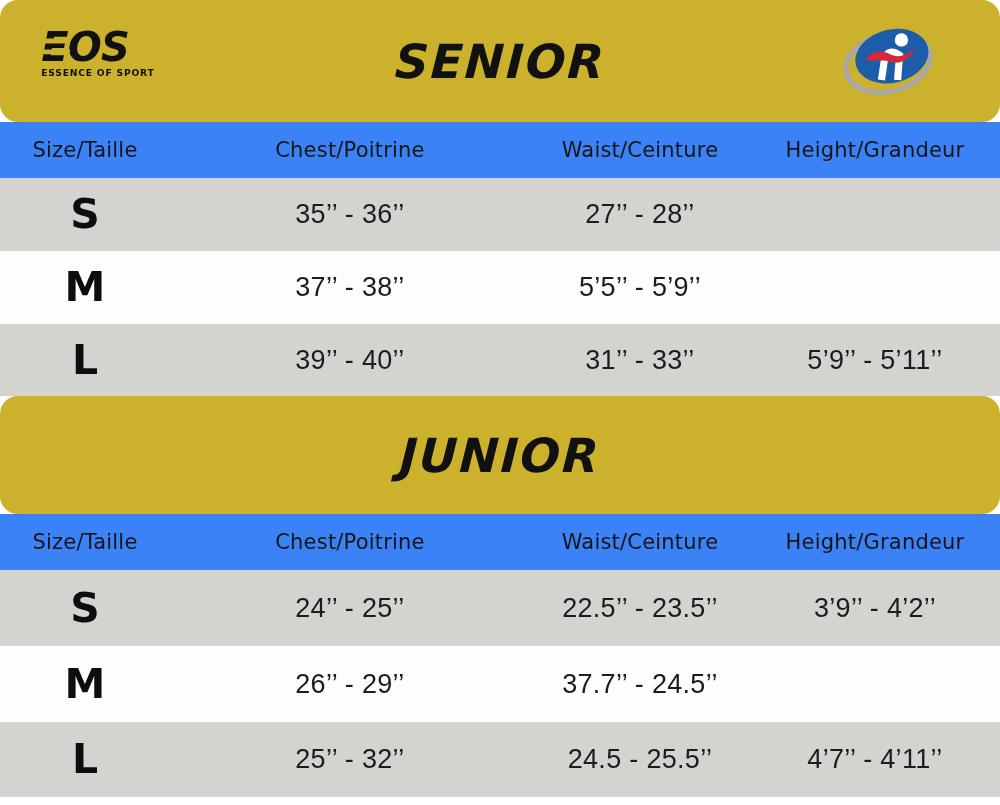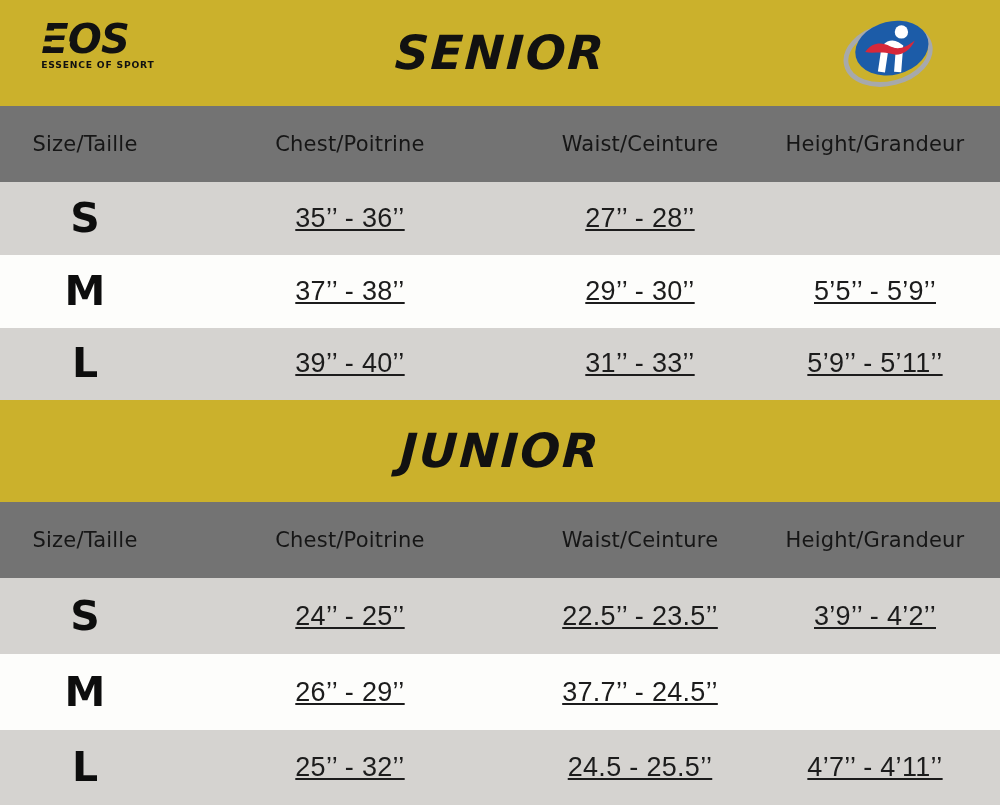--- a/index.html
+++ b/index.html
@@ -13,20 +13,21 @@
   }
   .page{ width:1000px; height:805px; display:flex; flex-direction:column; }
 
   
   .band{
     background:#CBB12C;
     display:grid;
     grid-template-columns:1fr auto 1fr;
     align-items:center;
     padding:0 38px;
+    border-radius:18px;
   }
   .band-top{ height:122px; }
   .band-mid{ height:118px; }
   .band-title{
     font-family:"DejaVu Sans","Liberation Sans",sans-serif;
     font-weight:bold; font-style:italic;
     font-size:47px; letter-spacing:2px;
     color:#111111; text-align:center;
     justify-self:center;
     transform:skewX(-3deg);
@@ -35,35 +36,35 @@
   .band-right{ justify-self:end; margin-right:24px; }
 
   
   .trow{
     display:grid;
     grid-template-columns:17% 36% 22% 25%;
     align-items:center;
     text-align:center;
     width:100%;
   }
-  .thead{ background:#737373; height:76px; }
+  .thead{ background:#3b82f6; height:56px; }
   .th{
     font-family:"DejaVu Sans","Liberation Sans",sans-serif;
     font-size:21px; font-weight:normal; color:#161616;
     letter-spacing:0.2px;
   }
   .r73{ height:73px; } .r72{ height:72px; }
   .r76{ height:76px; } .r75{ height:75px; }
   .row-gray{ background:#D5D3D0; }
   .row-white{ background:#FDFDFB; }
   .size-cell{
     font-family:"DejaVu Sans","Liberation Sans",sans-serif;
     font-size:41px; font-weight:bold; color:#0d0d0d; line-height:1;
   }
-  .val-cell{ font-size:27px; color:#1c1c1c; letter-spacing:0.3px;text-decoration:underline; }
+  .val-cell{ font-size:27px; color:#1c1c1c; letter-spacing:0.3px; }
 
   svg text{ font-family:"DejaVu Sans","Liberation Sans",sans-serif; }
 </style>
 </head>
 <body>
 
 <div class="page">
 
   <header class="band band-top">
     <div class="band-left">
@@ -99,21 +100,20 @@
       <div class="th">Height/Grandeur</div>
     </div>
     <div class="trow row-gray r73">
       <div class="size-cell">S</div>
       <div class="val-cell">35’’ - 36’’</div>
       <div class="val-cell">27’’ - 28’’</div>
     </div>
     <div class="trow row-white r73">
       <div class="size-cell">M</div>
       <div class="val-cell">37’’ - 38’’</div>
-      <div class="val-cell">29’’ - 30’’</div>
       <div class="val-cell">5’5’’ - 5’9’’</div>
     </div>
     <div class="trow row-gray r72">
       <div class="size-cell">L</div>
       <div class="val-cell">39’’ - 40’’</div>
       <div class="val-cell">31’’ - 33’’</div>
       <div class="val-cell">5’9’’ - 5’11’’</div>
     </div>
   </div>
 

